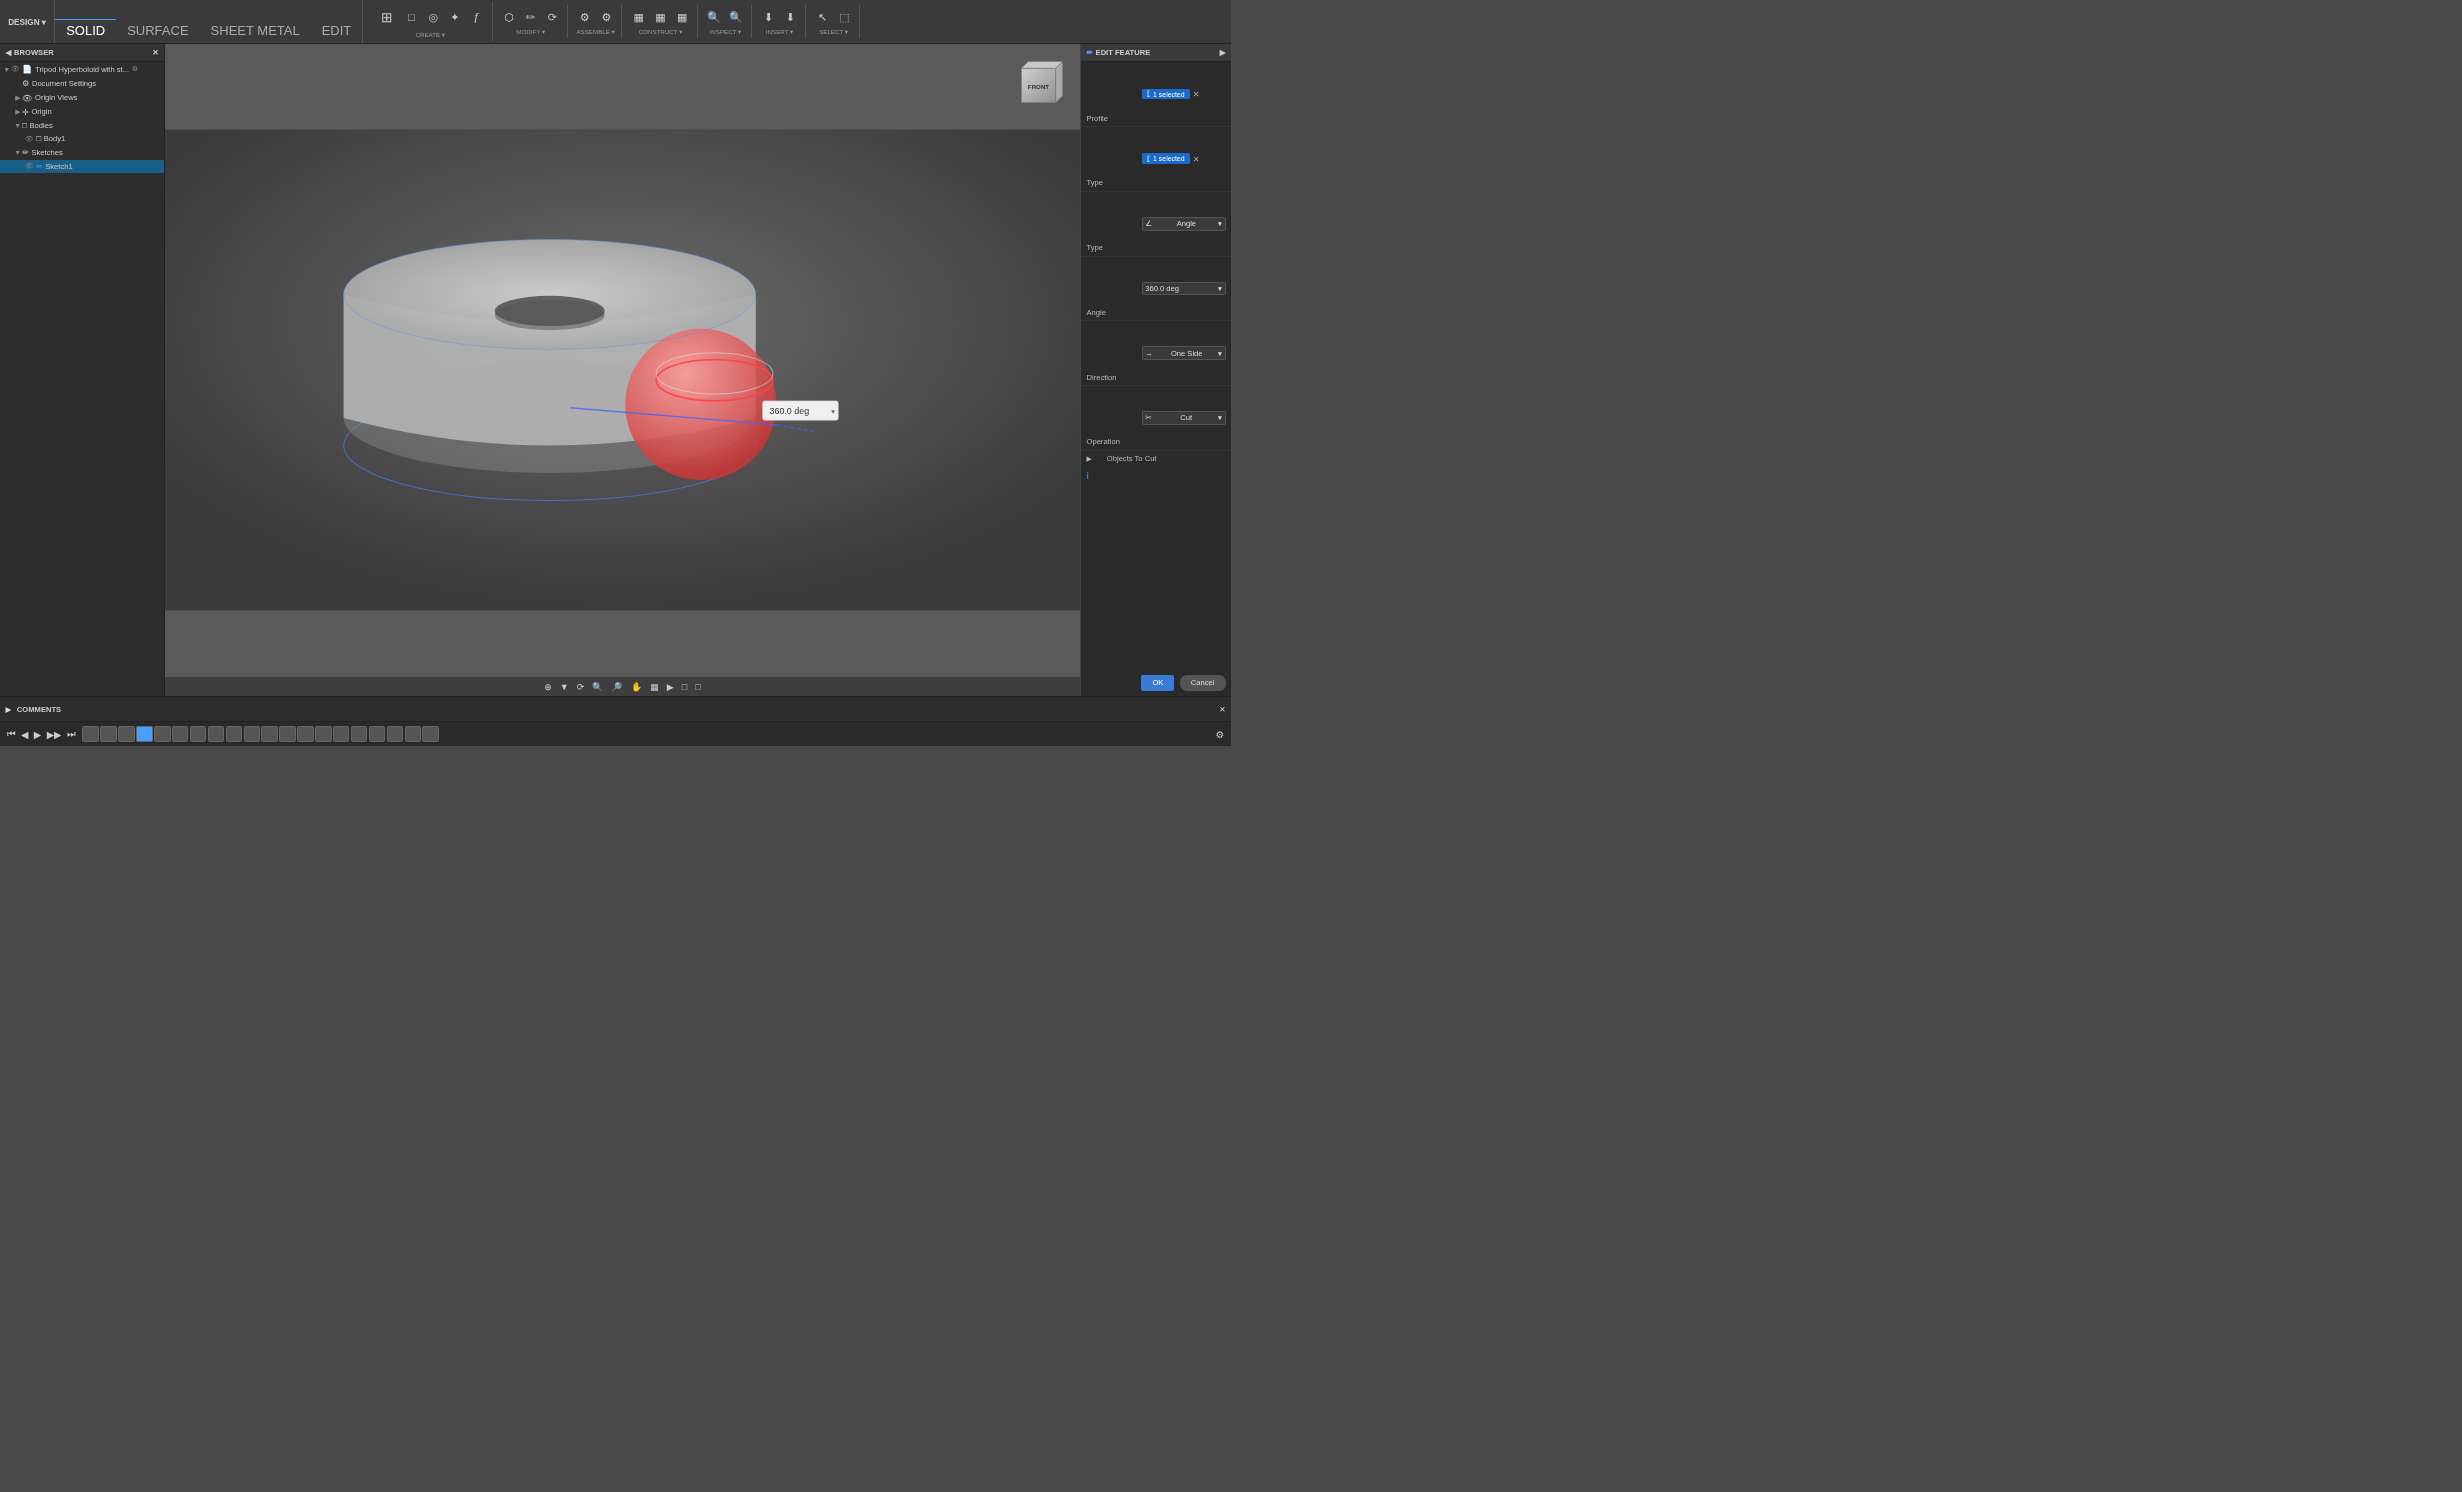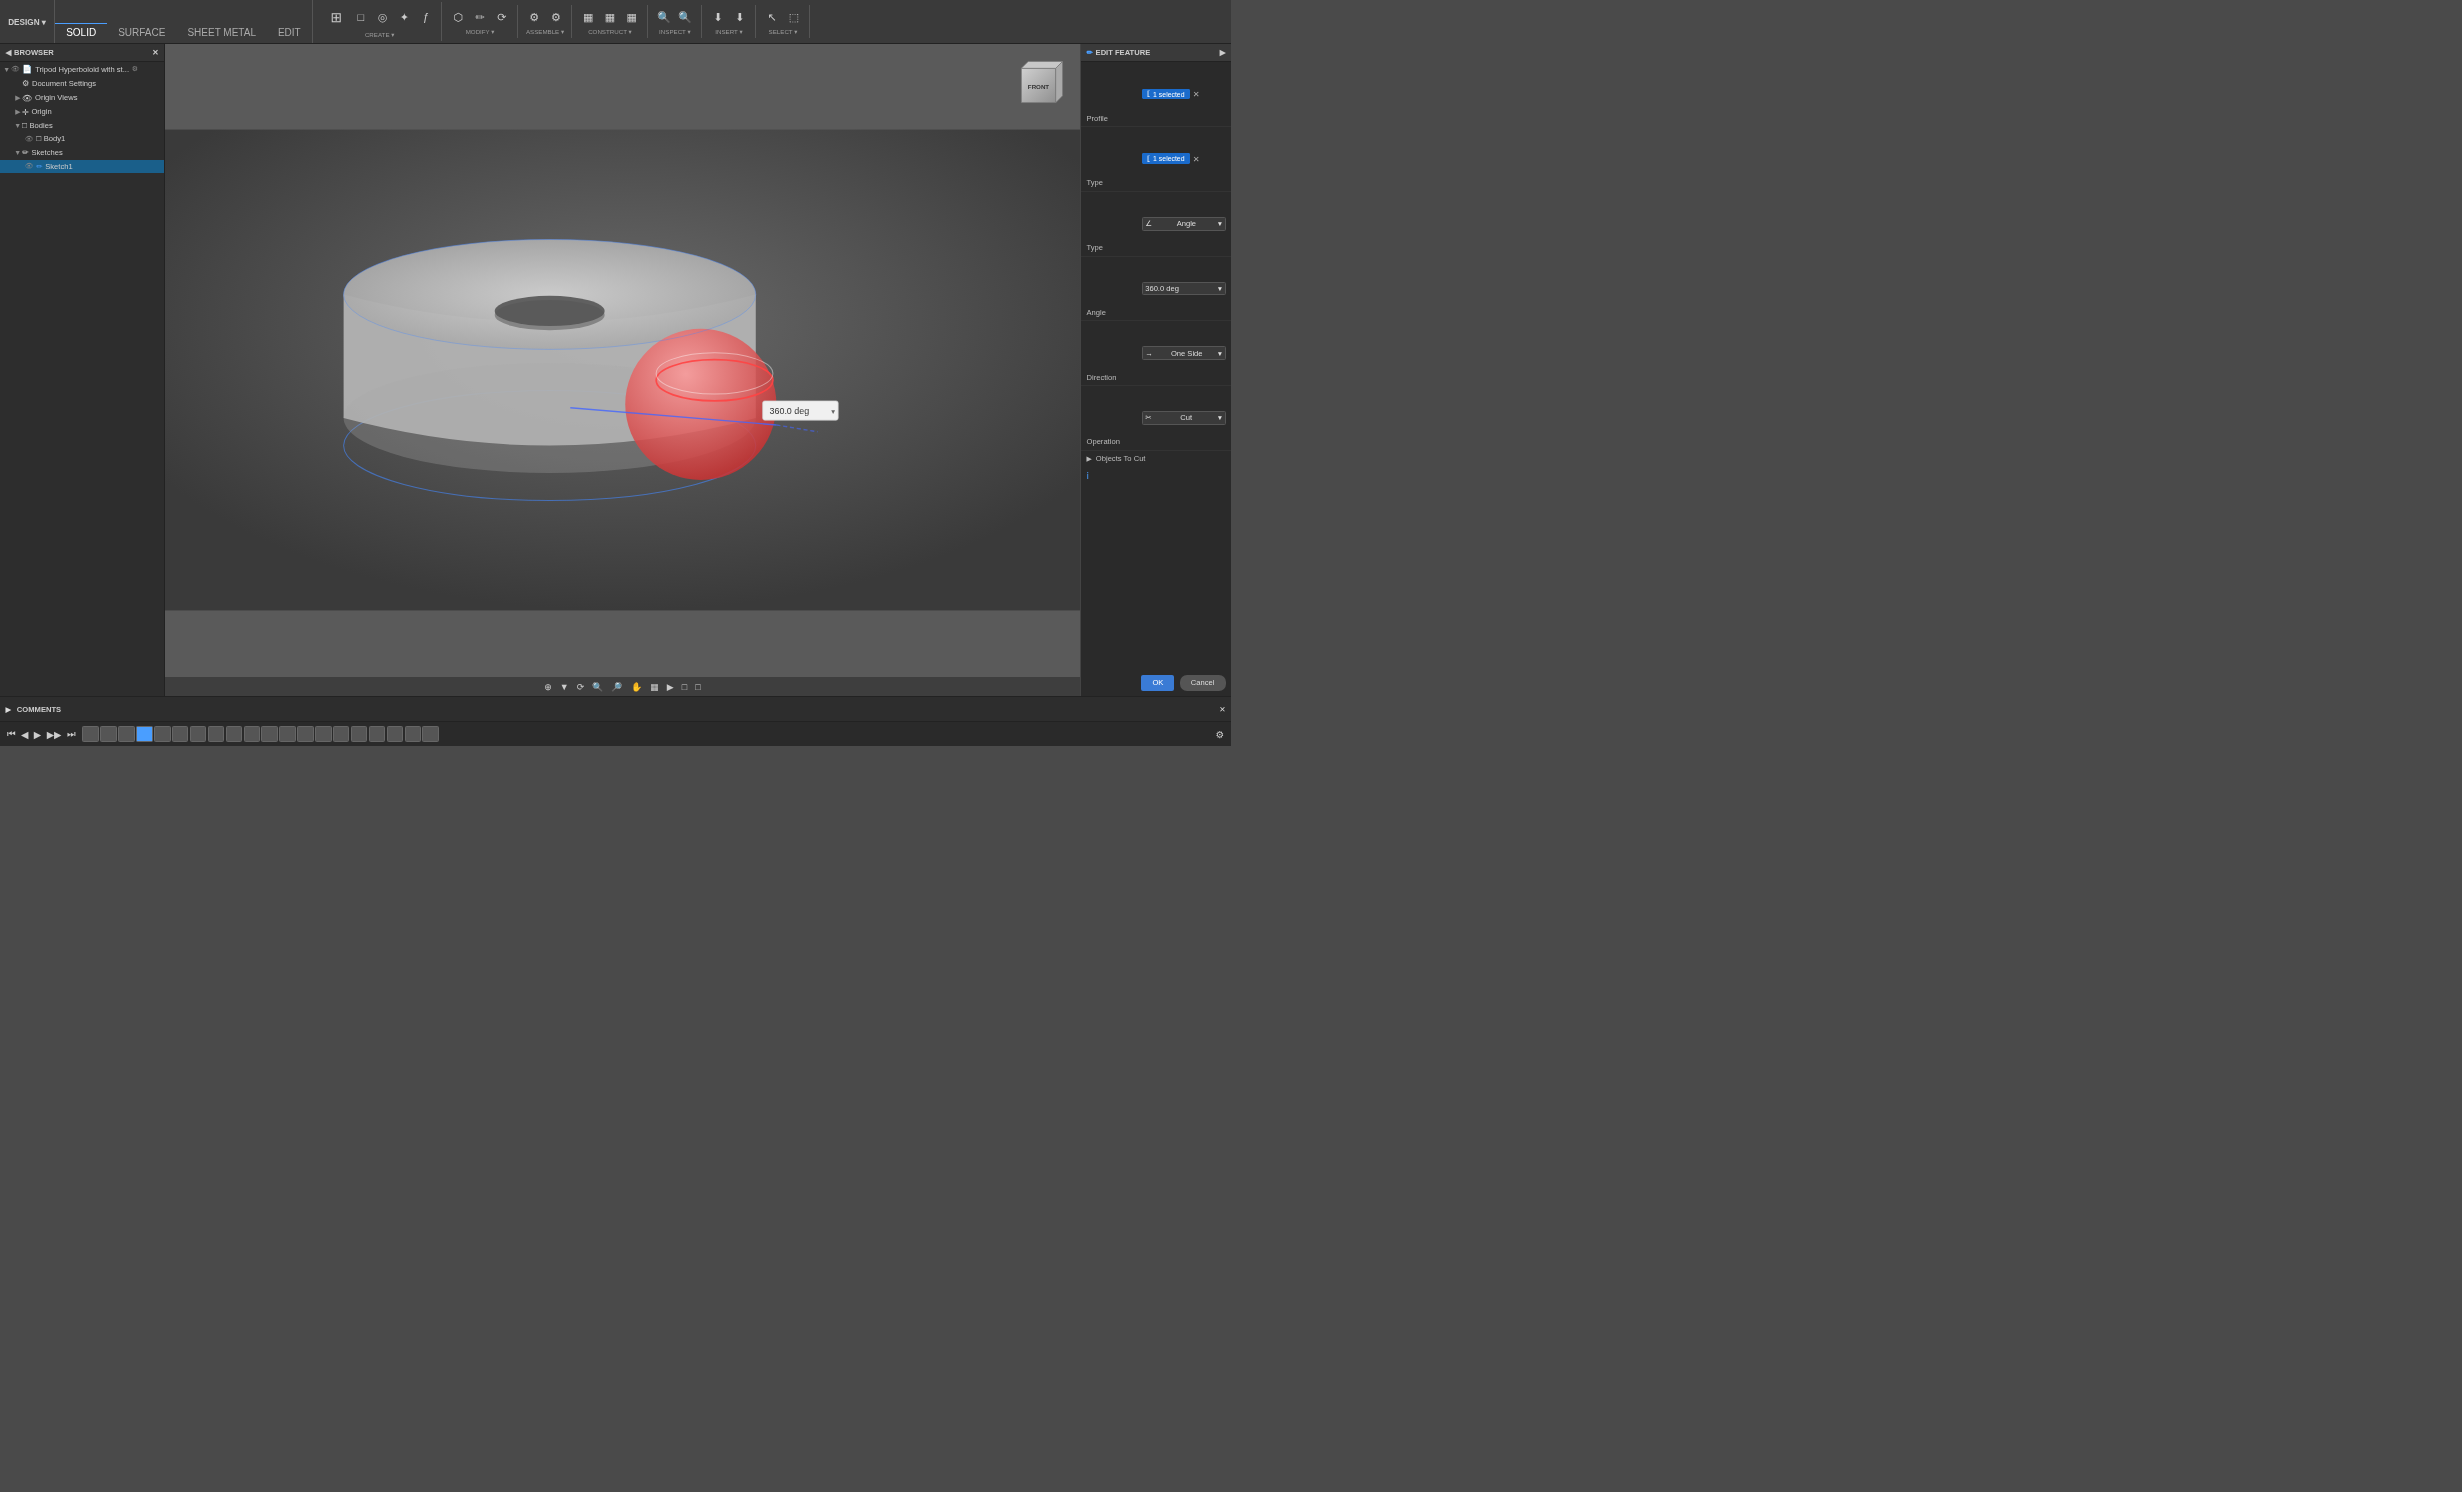--- a/index.html
+++ b/index.html
@@ -1,21 +1,21 @@
 <!DOCTYPE html>
 <html style="font-size:11px"><head>
   <meta charset="utf-8">
   <style>
     * { box-sizing: border-box; margin: 0; padding: 0; }
     body { background: #4a4a4a; font-family: 'Arial', sans-serif; font-size: 7.6px; color: #ddd; width: 1231px; height: 746px; overflow: hidden; position: relative; }
 
     
     .toolbar { background: #3a3a3a; height: 44px; display: flex; align-items: stretch; border-bottom: 0.7px solid #222; position: relative; }
     .toolbar-design { padding: 0 8.2px; display: flex; align-items: center; color: #ccc; font-size: 8.2px; font-weight: bold; border-right: 0.7px solid #555; min-width: 55px; }
-    .toolbar-tab { padding: 2.7px 11px 5.5px; color: #aaa; font-size: 10px; cursor: pointer; border-top: 1.4px solid transparent; }
+    .toolbar-tab { padding: 2.7px 11px 5.5px; color: #aaa; font-size: 13px; cursor: pointer; border-top: 1.4px solid transparent; }
     .toolbar-tab.active { color: #fff; border-top: 1.4px solid #4a9eff; }
     .toolbar-groups { display: flex; align-items: center; flex: 1; padding: 0 5.5px; gap: 1.4px; }
     .toolbar-group { display: flex; flex-direction: column; align-items: center; border-right: 0.7px solid #555; padding: 2.7px 5.5px; gap: 1.4px; min-width: 41px; }
     .toolbar-group-icons { display: flex; gap: 2.7px; align-items: center; }
     .toolbar-group-label { font-size: 6.2px; color: #999; display: flex; align-items: center; gap: 1.4px; cursor: pointer; }
     .tool-btn { width: 19px; height: 19px; background: transparent; border: none; color: #ccc; cursor: pointer; display: flex; align-items: center; justify-content: center; font-size: 11px; border-radius: 2.1px; }
     .tool-btn.large { width: 25px; height: 25px; font-size: 13.7px; }
 
     
     .main-area { display: flex; height: calc(100% - 44px - 25px - 25px); }
@@ -38,21 +38,21 @@
     
     .edit-panel { width: 151px; background: #2a2a2a; border-left: 0.7px solid #444; display: flex; flex-direction: column; }
     .edit-panel-header { background: #3a3a3a; padding: 4.1px 5.5px; display: flex; align-items: center; justify-content: space-between; font-size: 7.6px; font-weight: bold; color: #ccc; border-bottom: 0.7px solid #222; }
     .edit-panel-header-left { display: flex; align-items: center; gap: 2.7px; }
     .panel-row { display: flex; align-items: center; padding: 3.4px 5.5px; border-bottom: 0.7px solid #333; }
     .panel-label { width: 55px; font-size: 7.6px; color: #bbb; flex-shrink: 0; margin-top: 48px; }
     .panel-value { flex: 1; display: flex; align-items: center; gap: 2.7px; }
     .selected-badge { background: #1a6bcc; color: #fff; padding: 1.4px 5.5px; border-radius: 1.4px; font-size: 6.9px; display: flex; align-items: center; gap: 2.7px; cursor: pointer; }
     .clear-btn { color: #aaa; cursor: pointer; font-size: 8.2px; }
     .dropdown-field { background: #3a3a3a; border: 0.7px solid #555; color: #ddd; padding: 1.4px 2.7px; font-size: 7.6px; flex: 1; display: flex; align-items: center; justify-content: space-between; cursor: pointer; border-radius: 1.4px; }
-    .objects-to-cut { padding: 3.4px 5.5px; display: flex; align-items: center; gap: 4px; cursor: pointer; color: #bbb; font-size: 7.6px; }
+    .objects-to-cut { padding: 3.4px 5.5px; display: flex; align-items: center; gap: 15px; cursor: pointer; color: #bbb; font-size: 7.6px; }
     .objects-to-cut .arrow { font-size: 6.9px; }
     .panel-buttons { display: flex; justify-content: flex-end; gap: 5.5px; padding: 5.5px; margin-top: auto; }
     .btn-ok { background: #3a7bd5; color: #fff; border: none; padding: 3.4px 11px; border-radius: 2px; cursor: pointer; font-size: 7.6px; }
     .btn-cancel { background: #555; color: #ddd; border: none; padding: 3.4px 11px; border-radius: 7px; cursor: pointer; font-size: 7.6px; }
     .panel-info { padding: 2.7px 5.5px; display: flex; align-items: center; }
     .info-icon { color: #4a9eff; font-size: 9.6px; }
 
     
     .bottom-comments { height: 25px; background: #2d2d2d; border-top: 0.7px solid #222; display: flex; align-items: center; padding: 0 5.5px; gap: 5.5px; }
     .timeline-bar { height: 25px; background: #2a2a2a; border-top: 0.7px solid #222; display: flex; align-items: center; padding: 0 5.5px; gap: 5.5px; overflow: hidden; }

